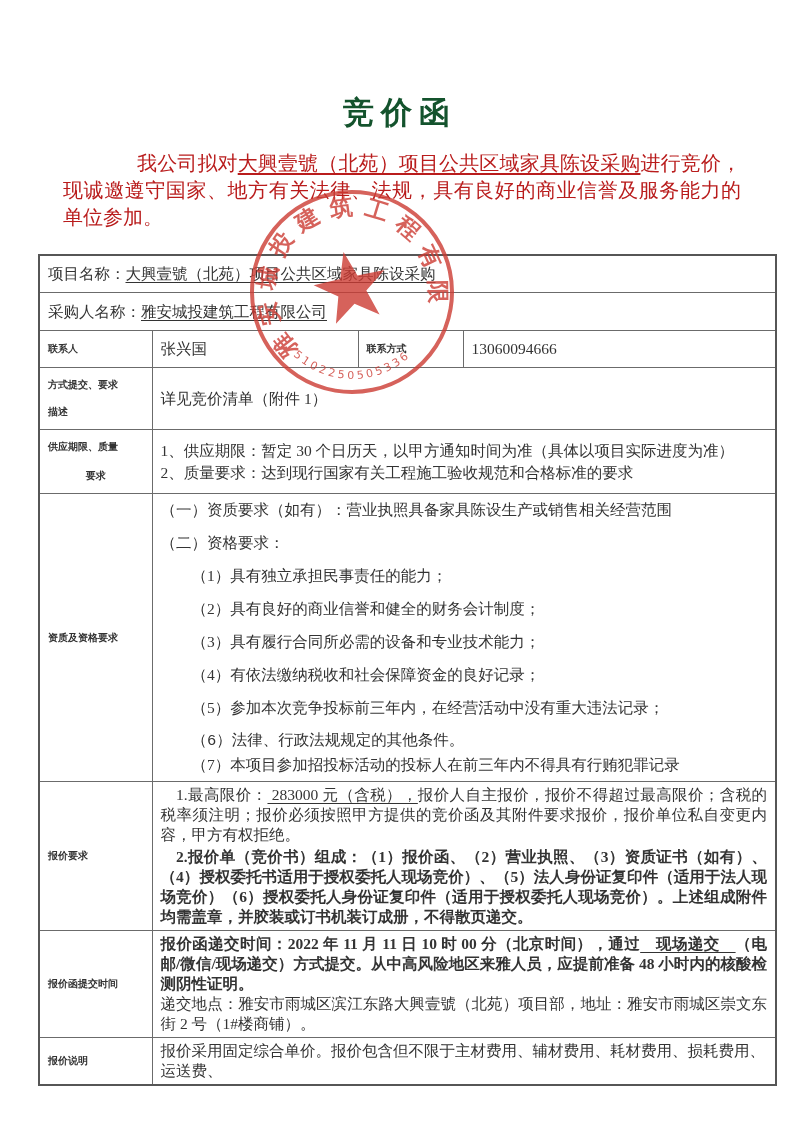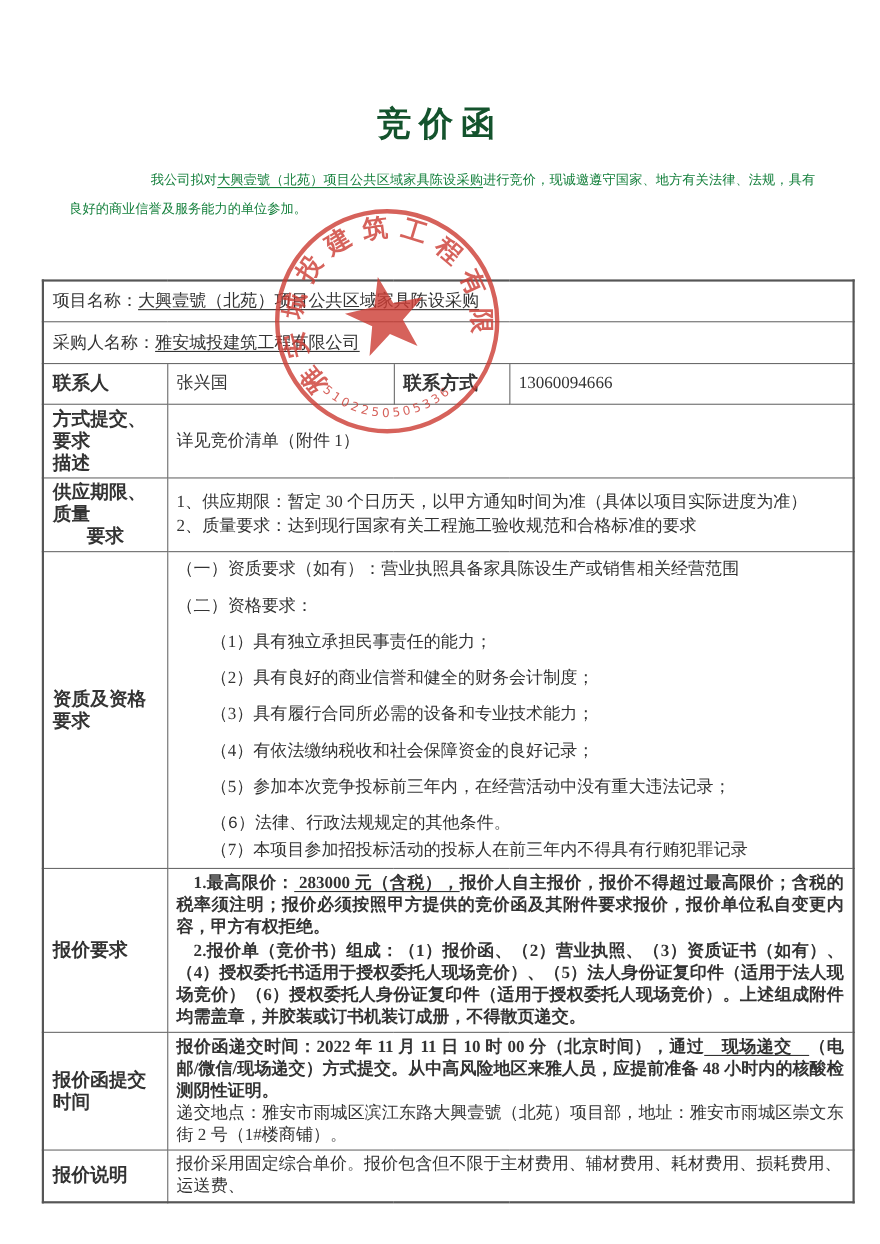--- a/index.html
+++ b/index.html
@@ -17,62 +17,62 @@
   .doc-title{
     position:absolute;top:92px;left:0;width:100%;
     text-align:center;
     font-size:31px;font-weight:bold;letter-spacing:7px;
     color:#14532d;
   }
 
   
   .intro{
     position:absolute;top:150px;left:63px;width:678px;
-    font-size:12px;line-height:27px;
+    font-size:20px;line-height:27px;
     text-align:justify;
     text-indent:74px;
-    color:#15803d;
+    color:#b91c1c;
   }
   .u{ text-decoration:underline; text-underline-offset:3px; }
 
   
   table.bid{
     position:absolute;left:38px;top:222px;width:737px;
     border-collapse:collapse;table-layout:fixed;
     font-size:15.5px;
     margin-top:32px;
   }
   table.bid td{
     border:1px solid #6b6b6b;
     padding:3px 8px;
     vertical-align:middle;
     line-height:20px;
     color:#333;
   }
   table.bid{border:2px solid #565656;}
-  td.lbl{font-weight:bold;font-size:17px;color:#222;}
+  td.lbl{font-weight:bold;font-size:10px;color:#222;}
   tr.r1 td{height:30px;}
   tr.r2 td{height:31px;}
   tr.r3 td{height:30px;}
   tr.r4 td{height:55px;}
   tr.r5 td{height:57px;}
   tr.r6 td{height:281px;}
   tr.r7 td{height:20px;}
   tr.r8 td{height:116px;}
   tr.r9 td{height:82px;}
   tr.r10 td{height:33px;}
   td.vtop{vertical-align:top;padding-top:6px;}
   .lbl2line{display:flex;flex-direction:column;justify-content:space-around;height:100%;}
   .lbl2line .c{text-align:center;}
   .supply-item{margin:2px 0;}
   .qual-item{margin:0 0 13px 0;}
   .qual-sub{padding-left:2em;}
   .qual-item.tight{margin-bottom:4px;font-family:Liberation Mono, monospace;}
   .qual-item.last{margin-bottom:0;}
-  .qr-p1{margin:0 0 2px 0;text-indent:1em;text-align:justify;font-weight:bold;}
+  .qr-p1{margin:0 0 2px 0;text-indent:1em;text-align:justify;}
   .qr-p2{margin:0;font-weight:bold;text-indent:1em;text-align:justify;}
   .st-p1{margin:0;font-weight:bold;text-align:justify;}
   .st-p2{margin:0;text-align:justify;}
   .sendtime{font-weight:bold;}
 
   
   .stamp{
     position:absolute;left:217px;top:157px;width:270px;height:270px;
     transform:rotate(-12deg);
     opacity:0.8;

